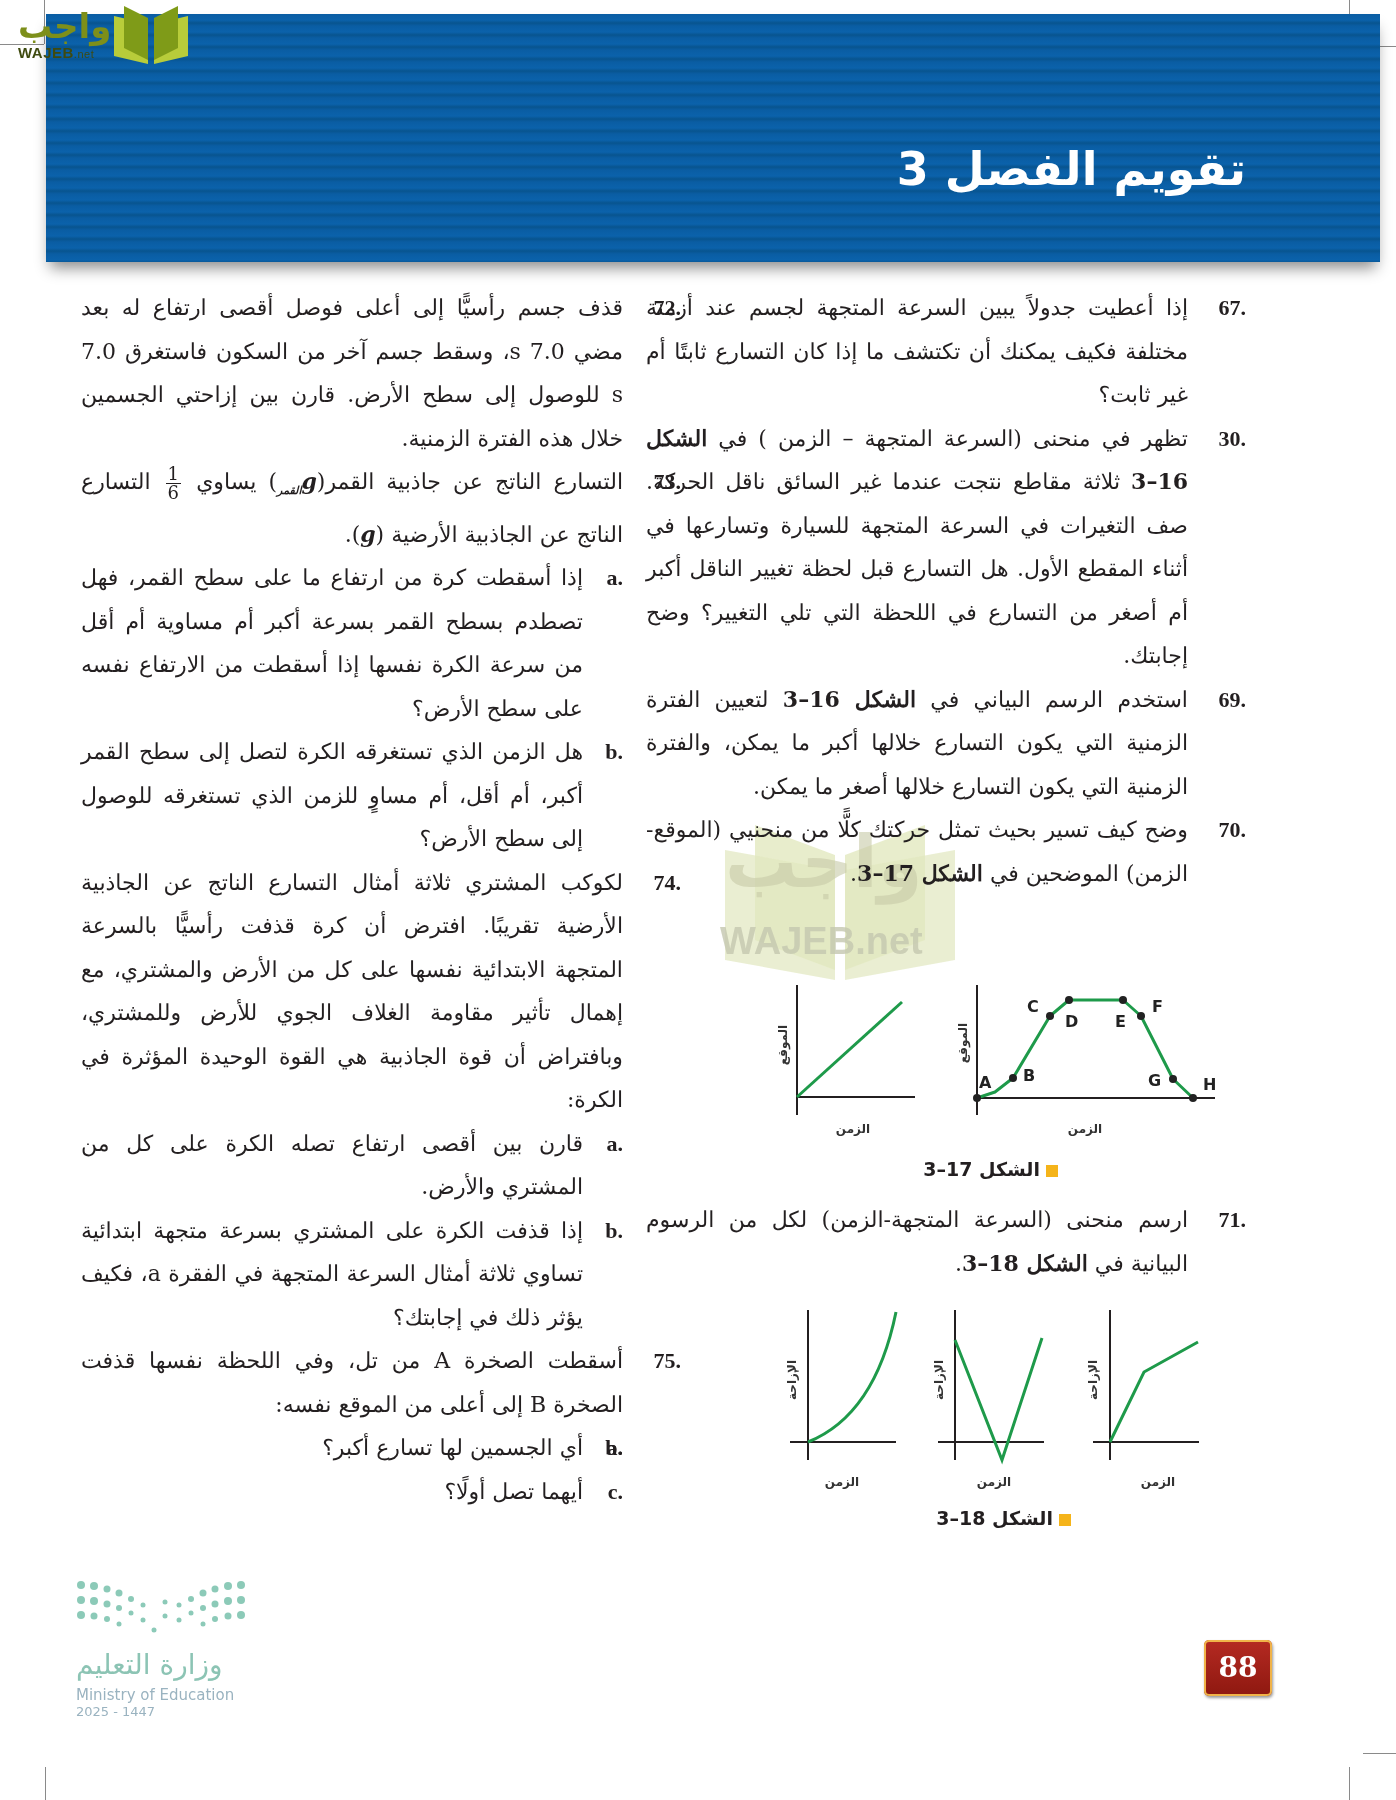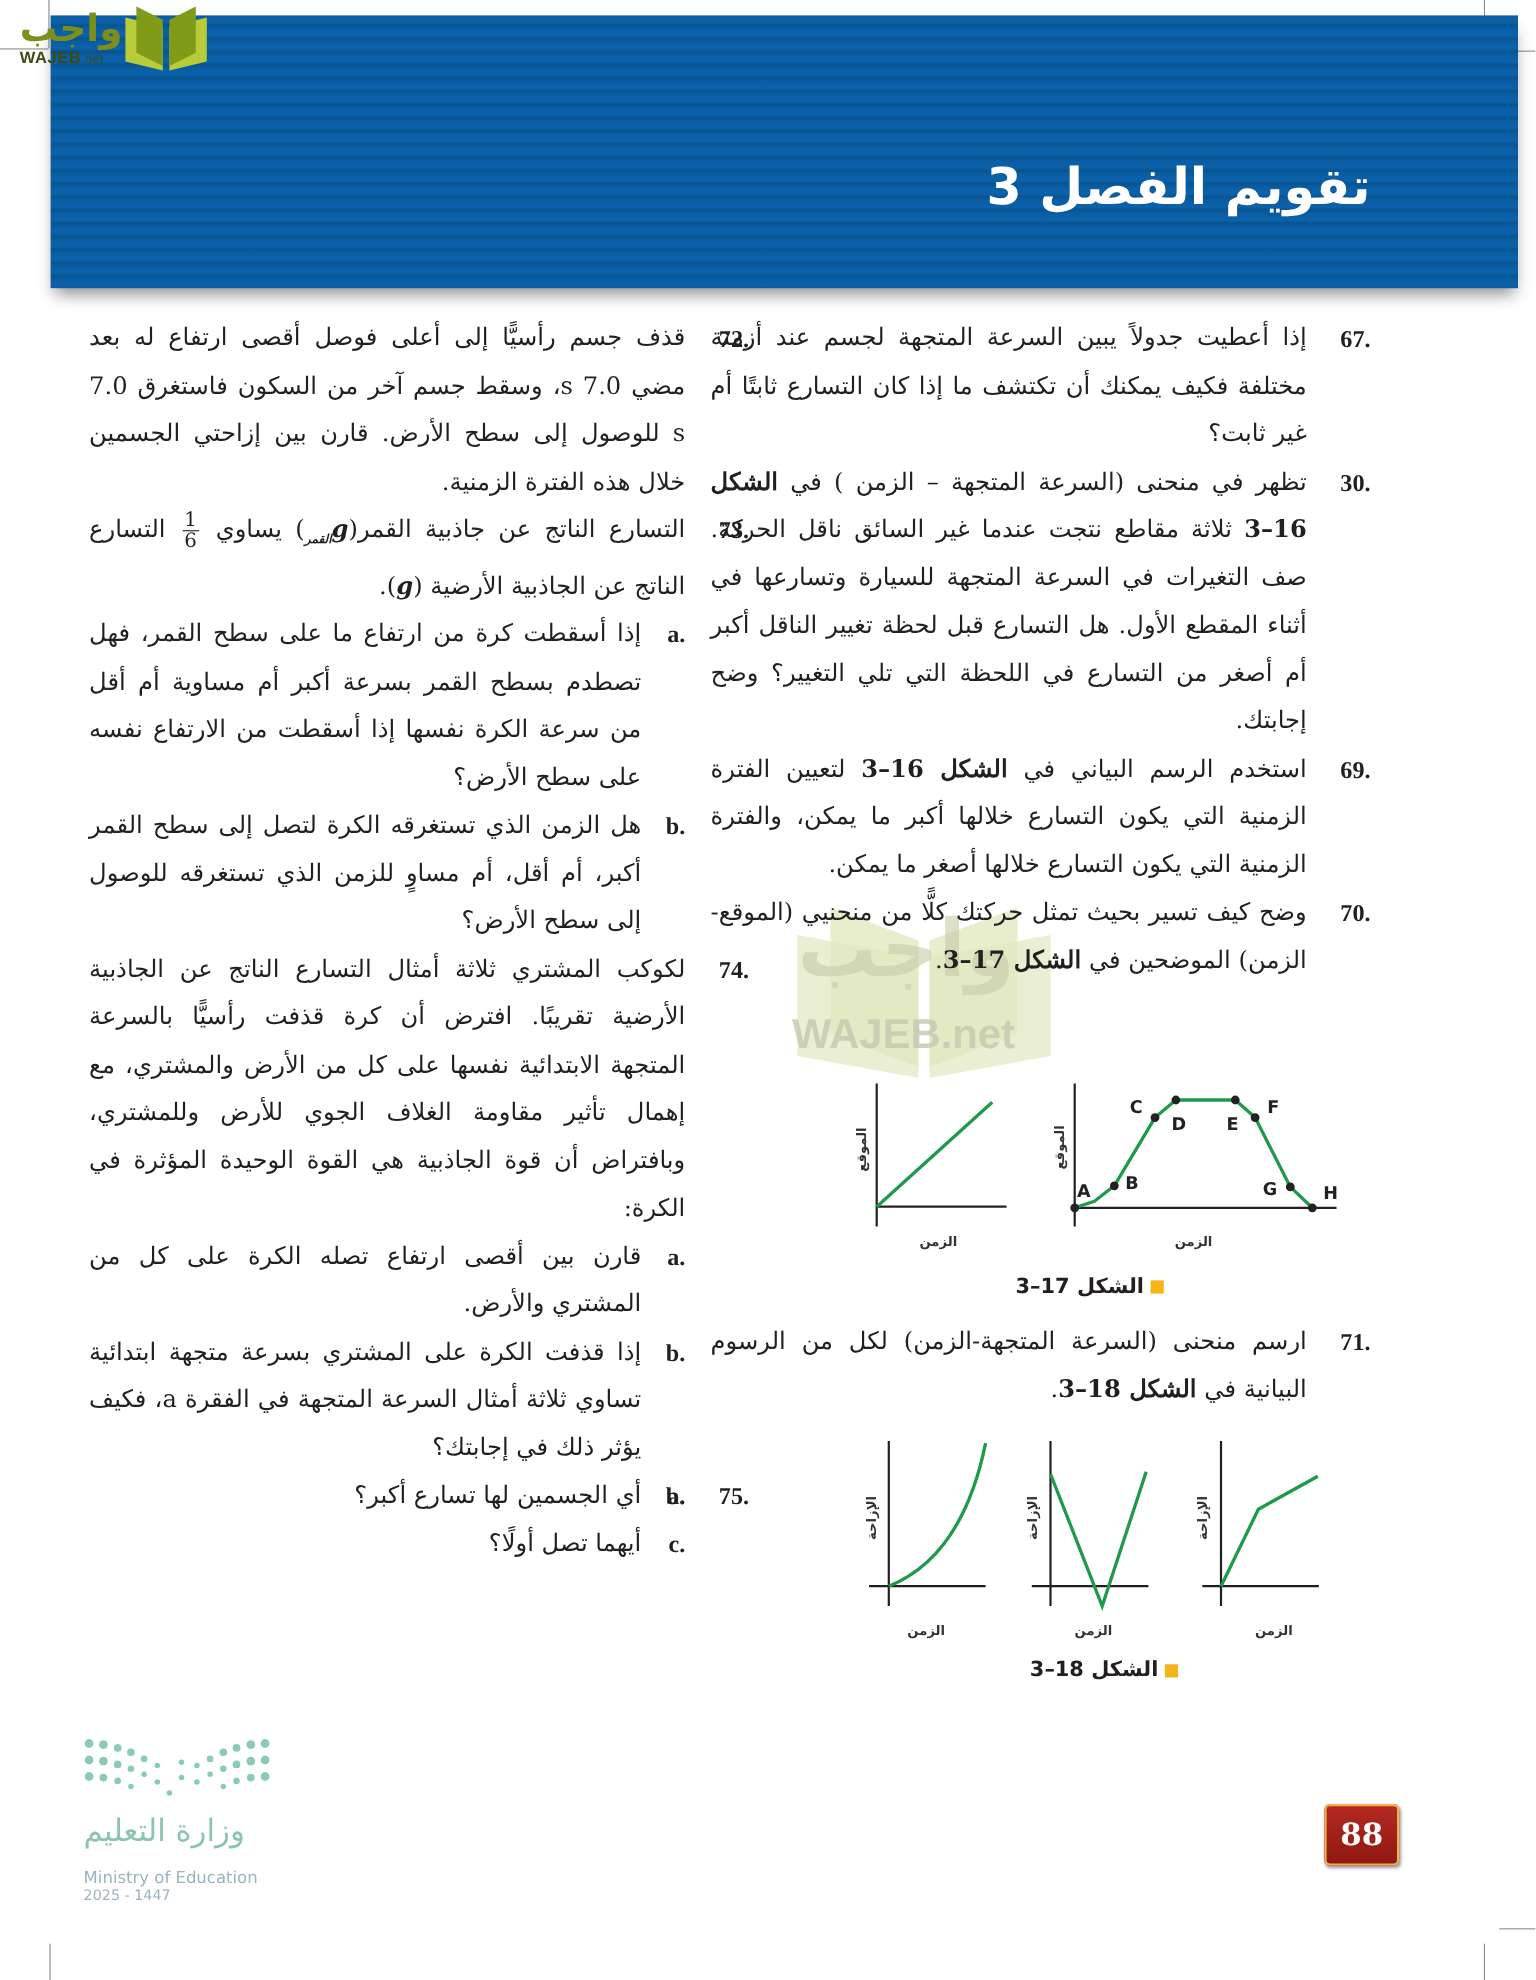--- a/index.html
+++ b/index.html
@@ -32,21 +32,21 @@
   .axis-lbl { font-family:"DejaVu Sans", sans-serif; font-size:12px; font-weight:bold; fill:#333; }
   .pt-lbl { font-family:"DejaVu Sans", sans-serif; font-size:16px; font-weight:bold; fill:#222; }
   .watermark { position:absolute; left:715px; top:820px; width:250px; height:160px; opacity:0.85; }
   .wm-text { position:absolute; left:720px; top:920px; font-size:38px; font-weight:bold; color:#c5c8b0;
     font-family:"Liberation Sans", sans-serif; opacity:0.8; }
   .wm-ar { position:absolute; left:725px; top:820px; font-size:72px; font-weight:bold; color:#c8caa8; opacity:0.6;
     font-family:"DejaVu Sans", sans-serif; direction:rtl; }
   .moe { position:absolute; left:76px; top:1580px; width:200px; }
   .moe-dots { width:170px; height:60px; }
   .moe-ar { font-family:"DejaVu Sans", sans-serif; color:#8cc4b4; font-size:28px; direction:rtl; text-align:left; margin-top:4px; }
-  .moe-en { font-family:"DejaVu Sans", sans-serif; color:#9ab3c0; font-size:15px; margin-top:17px; }
+  .moe-en { font-family:"DejaVu Sans", sans-serif; color:#9ab3c0; font-size:15px; margin-top:5px; }
   .moe-yr { font-family:"DejaVu Sans", sans-serif; color:#9ab3c0; font-size:13px; }
   .pagenum { position:absolute; left:1204px; top:1640px; width:68px; height:56px; background:linear-gradient(180deg,#b52a22,#8e1810);
     border-radius:5px; box-shadow:0 0 0 2px #f0b349 inset, 1px 2px 3px rgba(0,0,0,0.4); color:#fff; font-weight:bold;
     font-family:"DejaVu Serif", serif; font-size:28px; text-align:center; line-height:56px; }
   .frac { display:inline-block; vertical-align:middle; text-align:center; font-size:18px; line-height:18px; direction:ltr; margin:0 3px; }
   .frac span { display:block; }
   .frac .num { border-bottom:1px solid #231f20; padding:0 2px; }
   .g { font-weight:bold; font-style:italic; font-family:"DejaVu Serif", serif; }
   .gsub { font-size:11px; }
 </style>
@@ -213,20 +213,21 @@
   <div class="sub">
     <span class="lbl">a.</span>
     <span>قارن بين أقصى ارتفاع تصله الكرة على كل من المشتري والأرض.</span>
   </div>
   <div class="sub">
     <span class="lbl">b.</span>
     <span>إذا قذفت الكرة على المشتري بسرعة متجهة ابتدائية تساوي ثلاثة أمثال السرعة المتجهة في الفقرة a، فكيف يؤثر ذلك في إجابتك؟</span>
   </div>
   <div class="q">
     <span class="qnum">75.</span>
+    <span>أسقطت الصخرة A من تل، وفي اللحظة نفسها قذفت الصخرة B إلى أعلى من الموقع نفسه:</span>
   </div>
   <div class="sub">
     <span class="lbl">a.</span>
   </div>
   <div class="sub">
     <span class="lbl">b.</span>
     <span>أي الجسمين لها تسارع أكبر؟</span>
   </div>
   <div class="sub">
     <span class="lbl">c.</span>

